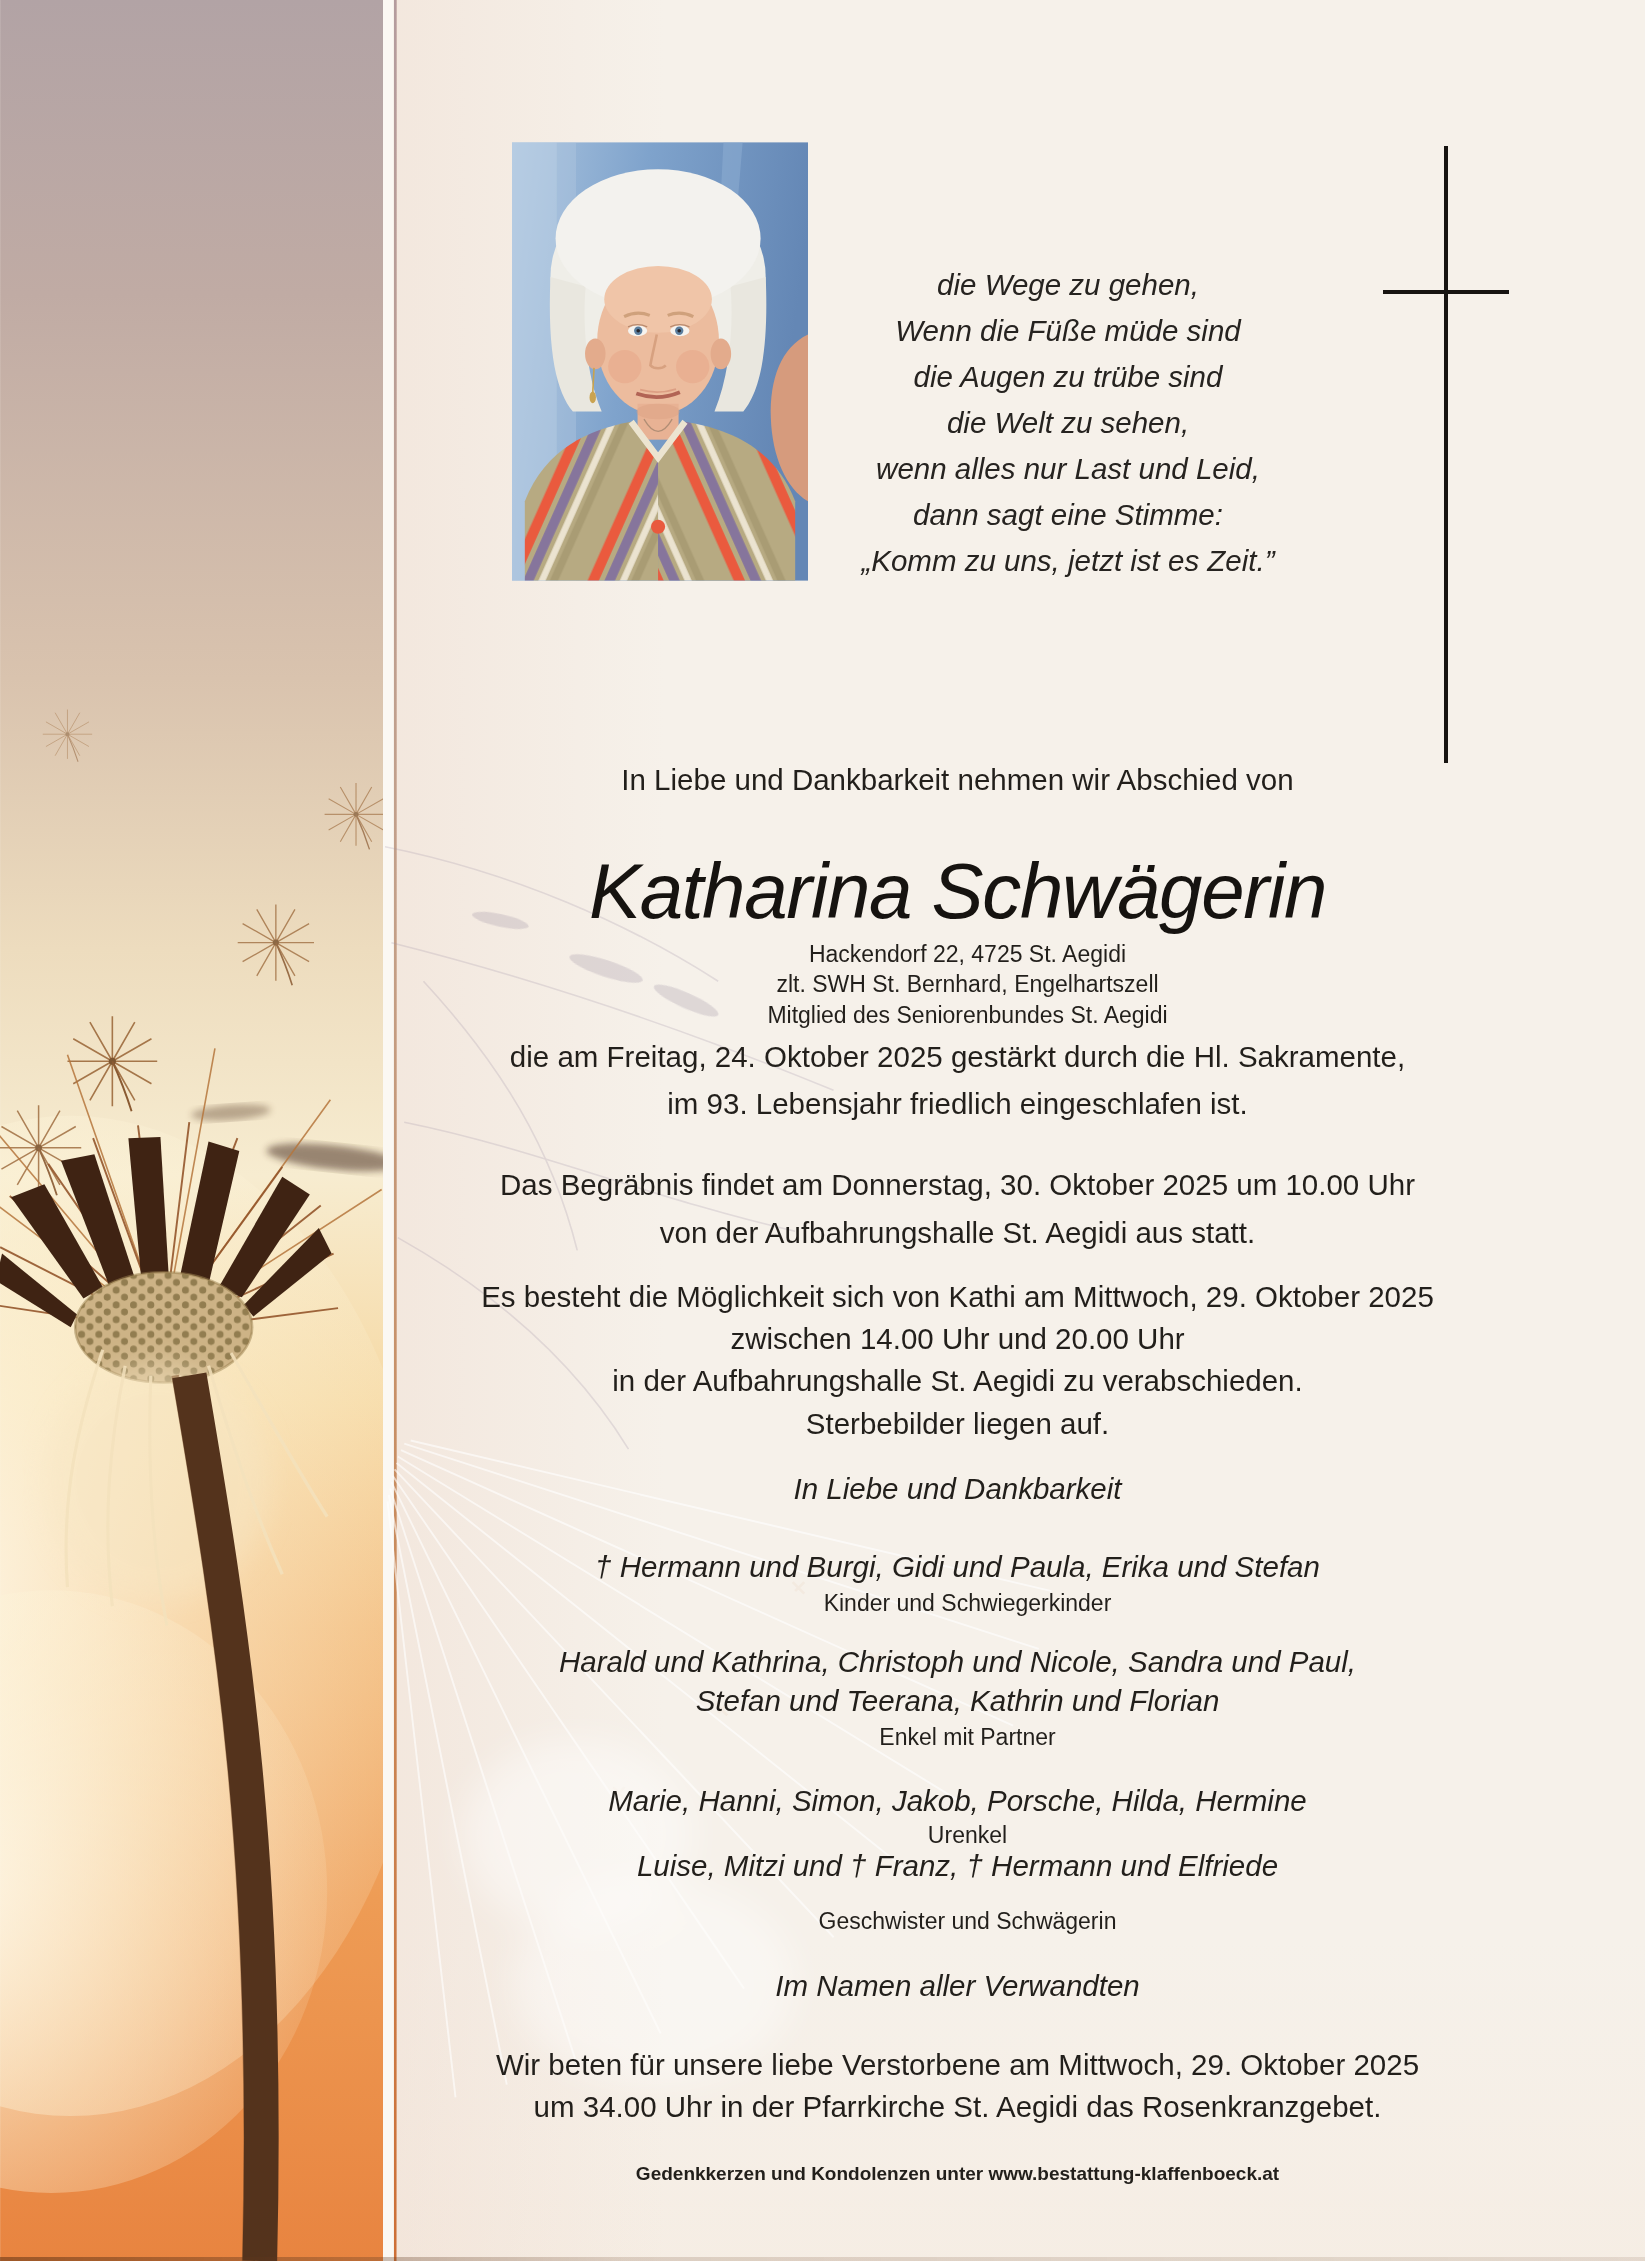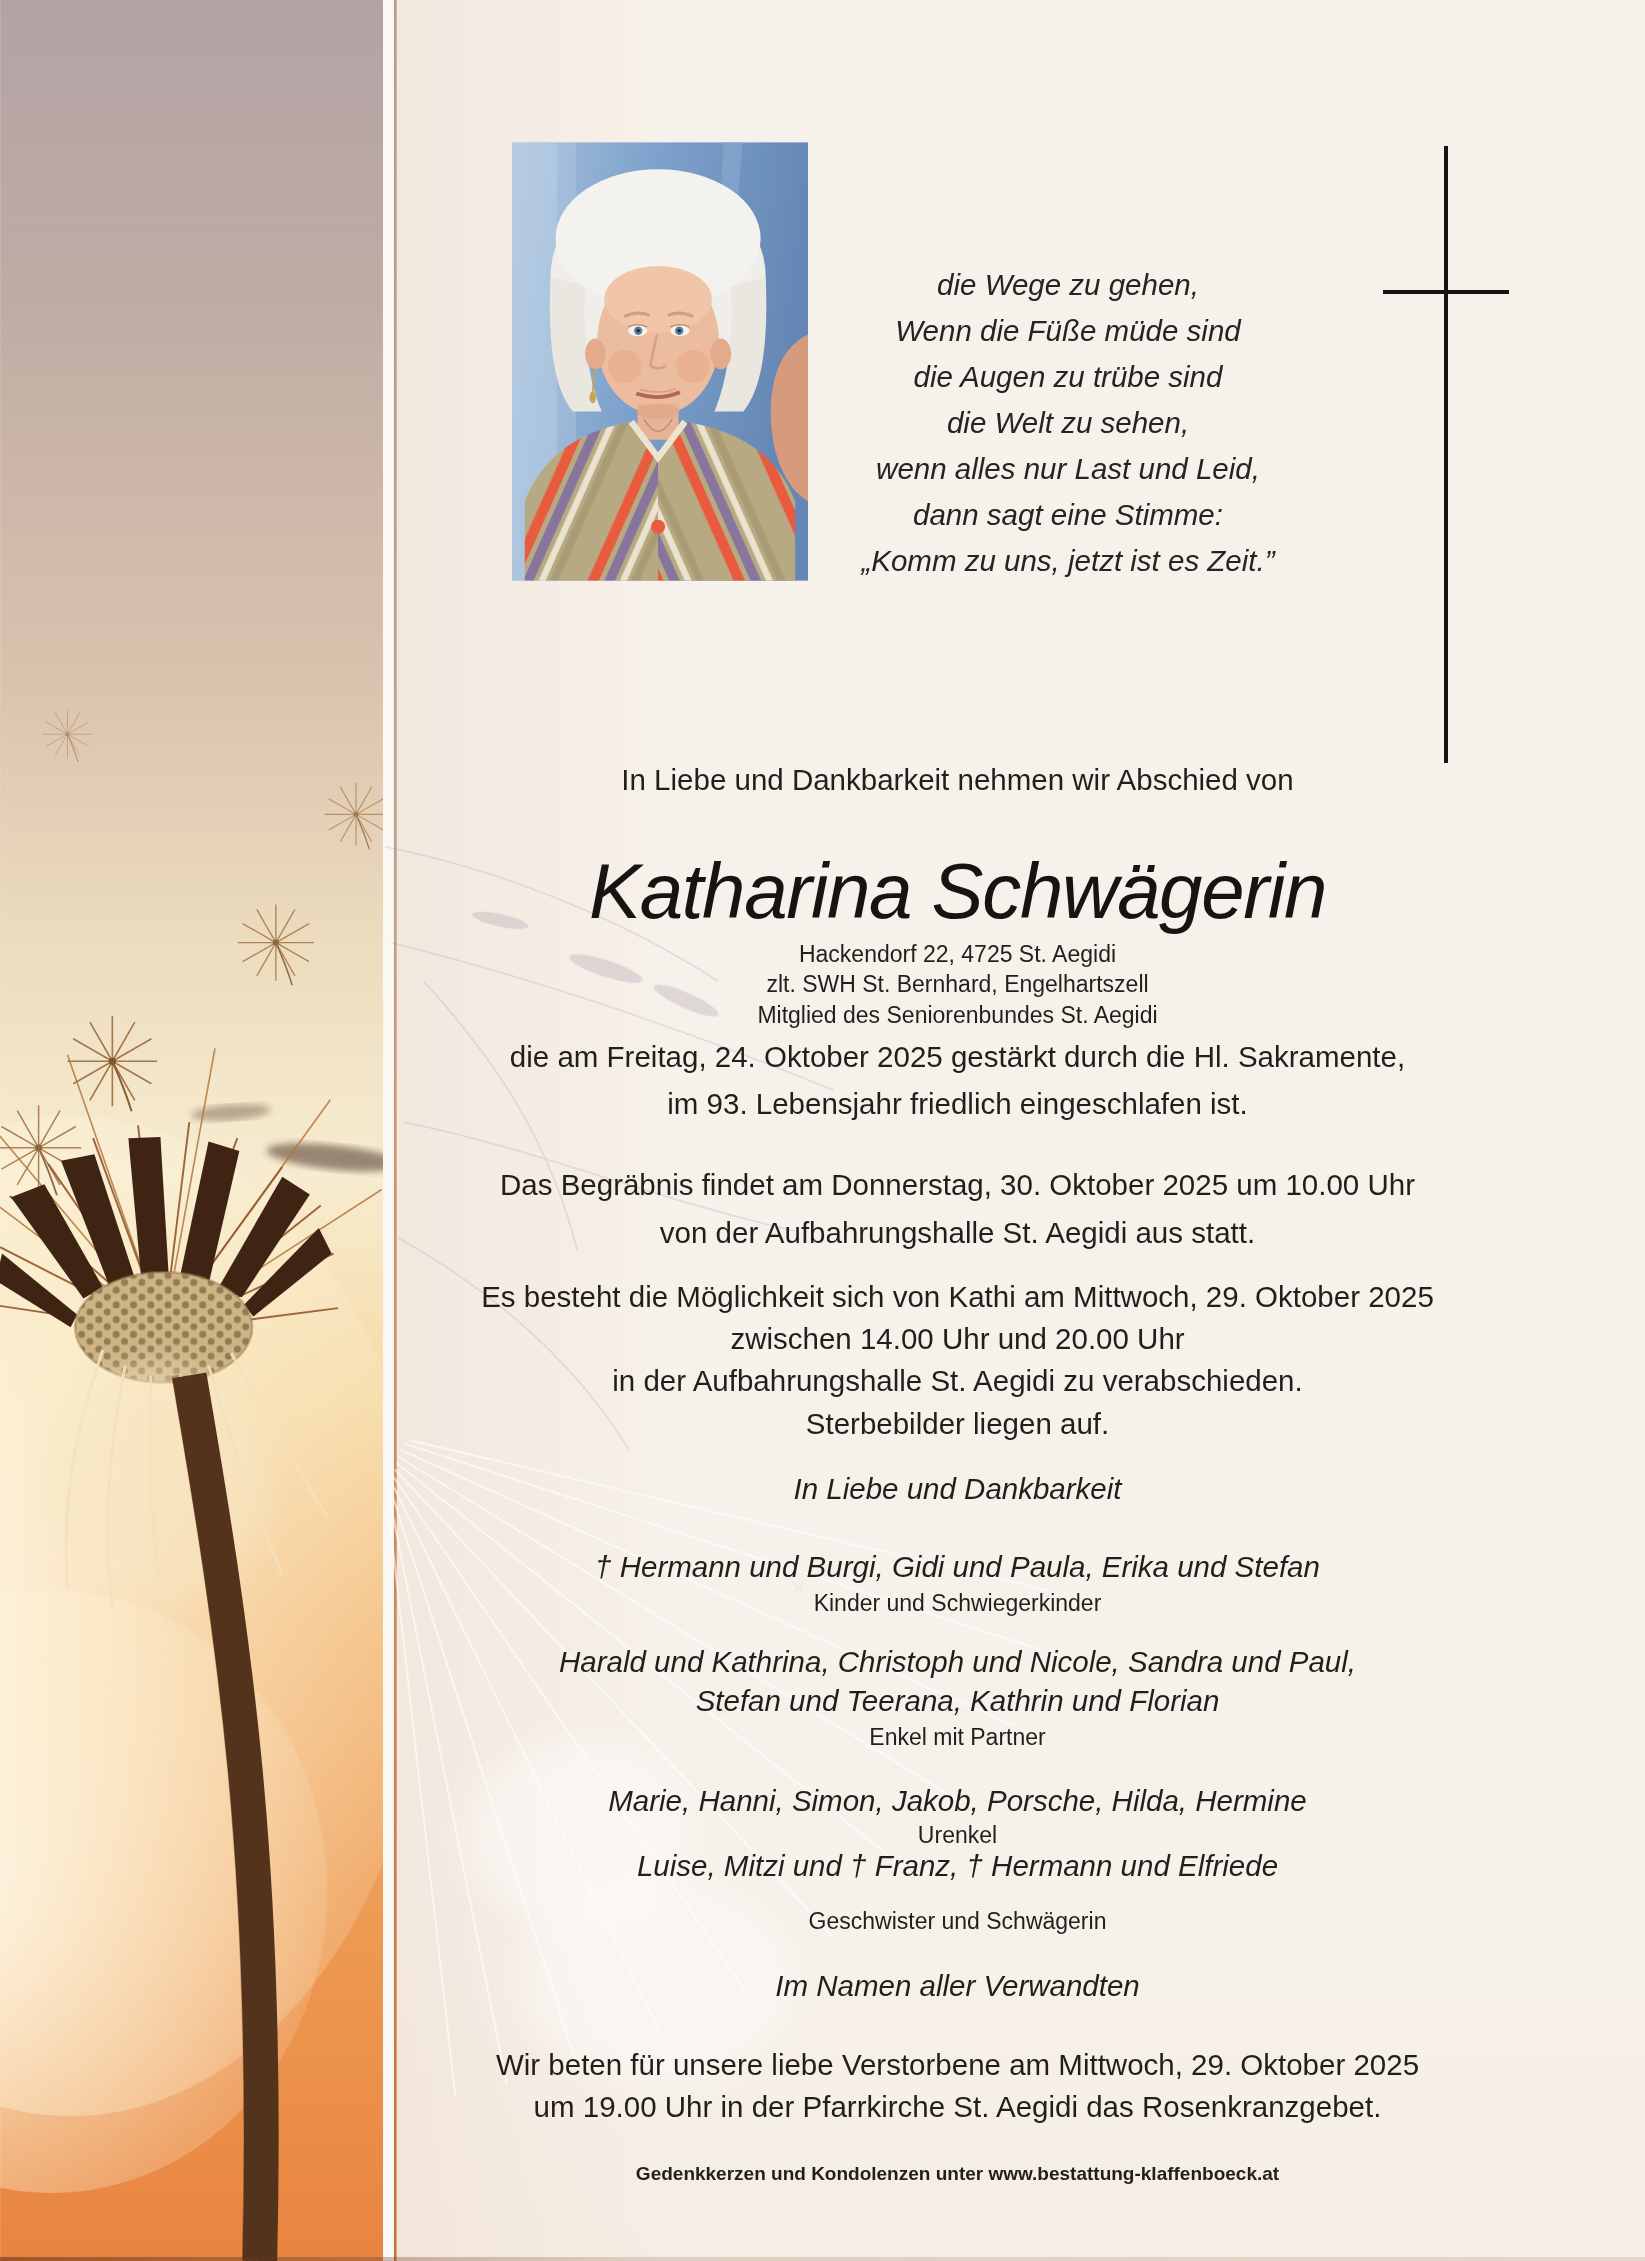--- a/index.html
+++ b/index.html
@@ -25,21 +25,21 @@
   
   #poem{left:802px;top:262px;width:532px;text-align:center;
     font-style:italic;font-size:29.5px;line-height:46px;color:#262320;}
   
   .cross-bar{background:#171411;}
   #cross-v{left:1444px;top:146px;width:3.8px;height:617px;}
   #cross-h{left:1383px;top:290px;width:126px;height:3.8px;}
   
   .line{position:absolute;left:394px;width:1127px;text-align:center;color:#221f1b;}
   .fs46{font-size:29.5px;line-height:36px;}
-  .fs36{font-size:23px;line-height:29.5px;}
+  .fs36{font-size:23px;line-height:29.5px;padding-left:10px;}
   .fs30{font-size:19px;line-height:26px;font-weight:bold;}
   .it{font-style:italic;}
   #name{font-size:78px;line-height:96px;font-style:italic;letter-spacing:-1.3px;color:#161310;}
   
   .wm{pointer-events:none;}
   #scan-edge{left:0;right:0;bottom:0;height:4.5px;
     background:linear-gradient(to right,rgba(82,42,16,0.5),rgba(130,95,70,0.22) 38%,rgba(130,95,70,0.15));}
 </style>
 </head>
 <body>
@@ -279,18 +279,18 @@
 
 <div class="line fs46 it" style="top:1783px;">Marie, Hanni, Simon, Jakob, Porsche, Hilda, Hermine</div>
 <div class="line fs36" style="top:1821px;">Urenkel</div>
 
 <div class="line fs46 it" style="top:1848px;">Luise, Mitzi und † Franz, † Hermann und Elfriede</div>
 <div class="line fs36" style="top:1907px;">Geschwister und Schwägerin</div>
 
 <div class="line fs46 it" style="top:1968px;">Im Namen aller Verwandten</div>
 
 <div class="line fs46" style="top:2047px;">Wir beten für unsere liebe Verstorbene am Mittwoch, 29. Oktober 2025</div>
-<div class="line fs46" style="top:2089px;">um 19.00 Uhr in der Pfarrkirche St. Aegidi das Rosenkranzgebet.</div>
+<div class="line fs46" style="top:2089px;">um 34.00 Uhr in der Pfarrkirche St. Aegidi das Rosenkranzgebet.</div>
 
 <div class="line fs30" style="top:2161px;">Gedenkkerzen und Kondolenzen unter www.bestattung-klaffenboeck.at</div>
 
 <div class="abs" id="scan-edge"></div>
 
 
 </body></html>

